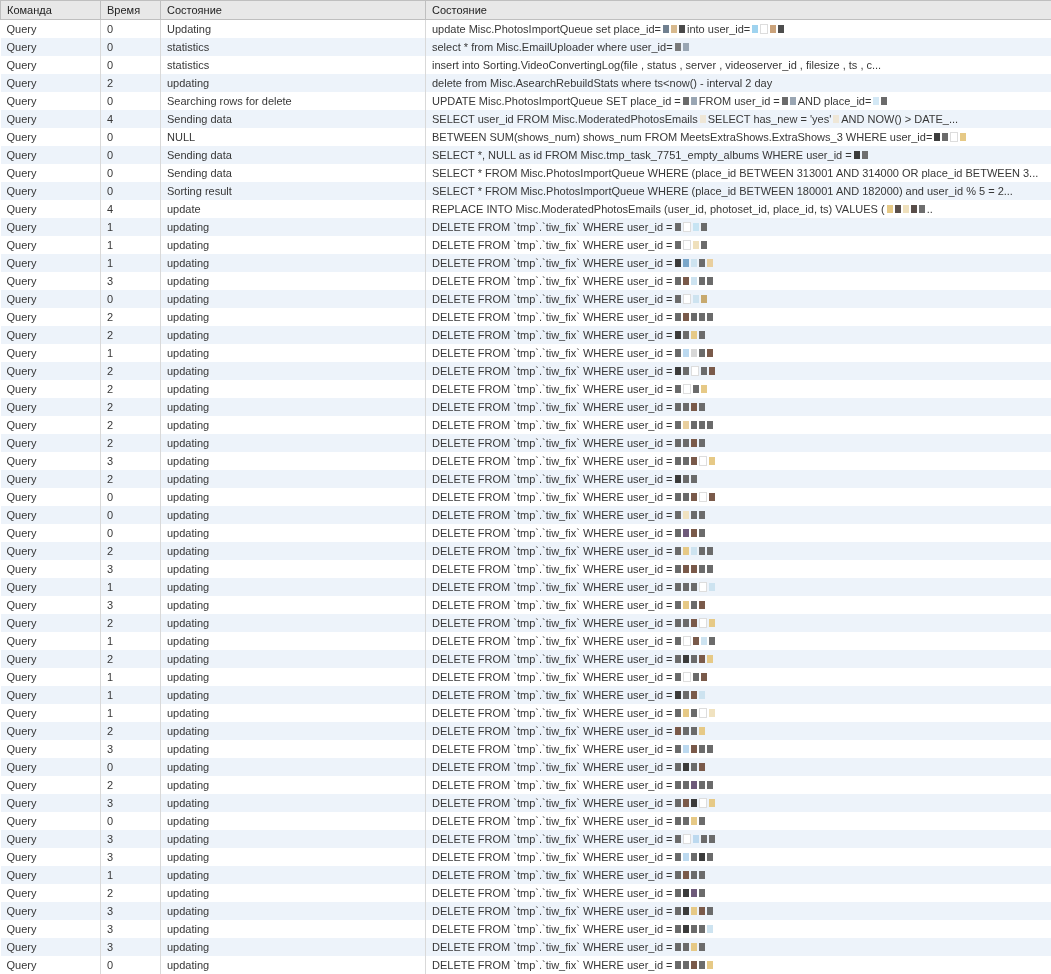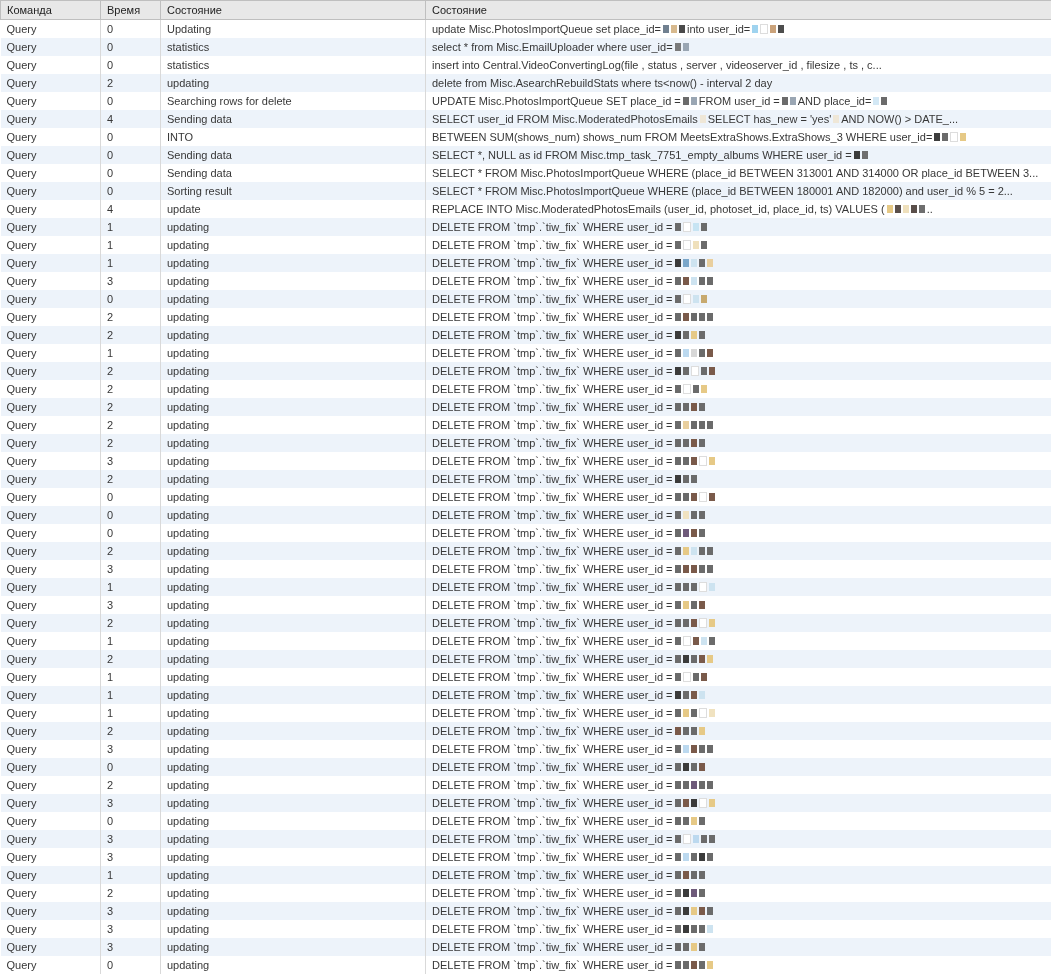--- a/index.html
+++ b/index.html
@@ -70,21 +70,21 @@
             </span>
           </div>
         </td>
       </tr>
       <tr>
         <td>Query</td>
         <td>0</td>
         <td>statistics</td>
         <td>
           <div class="info-wrap">
-            <span>insert into Central.VideoConvertingLog(file , status , server , videoserver_id ,  filesize ,  ts , c...</span>
+            <span>insert into Sorting.VideoConvertingLog(file , status , server , videoserver_id ,  filesize ,  ts , c...</span>
           </div>
         </td>
       </tr>
       <tr>
         <td>Query</td>
         <td>2</td>
         <td>updating</td>
         <td>
           <div class="info-wrap">
             <span>delete from Misc.AsearchRebuildStats where ts&lt;now() - interval 2 day</span>
@@ -129,21 +129,21 @@
             <span class="cens">
               <i style="background:#efe7d7;border:0"></i>
             </span>
             <span>      AND NOW() &gt; DATE_...</span>
           </div>
         </td>
       </tr>
       <tr>
         <td>Query</td>
         <td>0</td>
-        <td>INTO</td>
+        <td>NULL</td>
         <td>
           <div class="info-wrap">
             <span>BETWEEN SUM(shows_num) shows_num FROM MeetsExtraShows.ExtraShows_3 WHERE user_id=</span>
             <span class="cens">
               <i style="background:#3d3d3d;border:0"></i>
               <i style="background:#6b6b6b;border:0"></i>
               <i style="background:#ffffff;border:1px solid #ddd"></i>
               <i style="background:#e6c986;border:0"></i>
             </span>
           </div>

